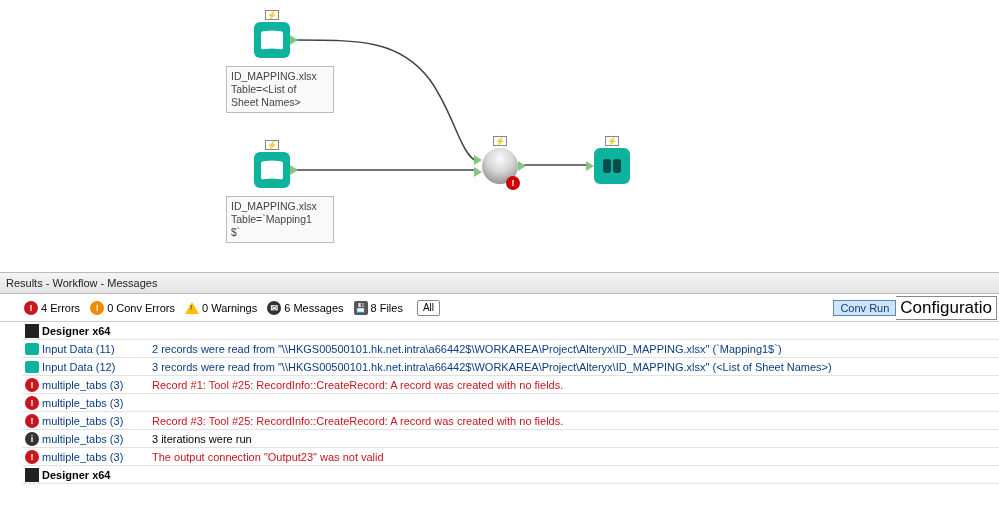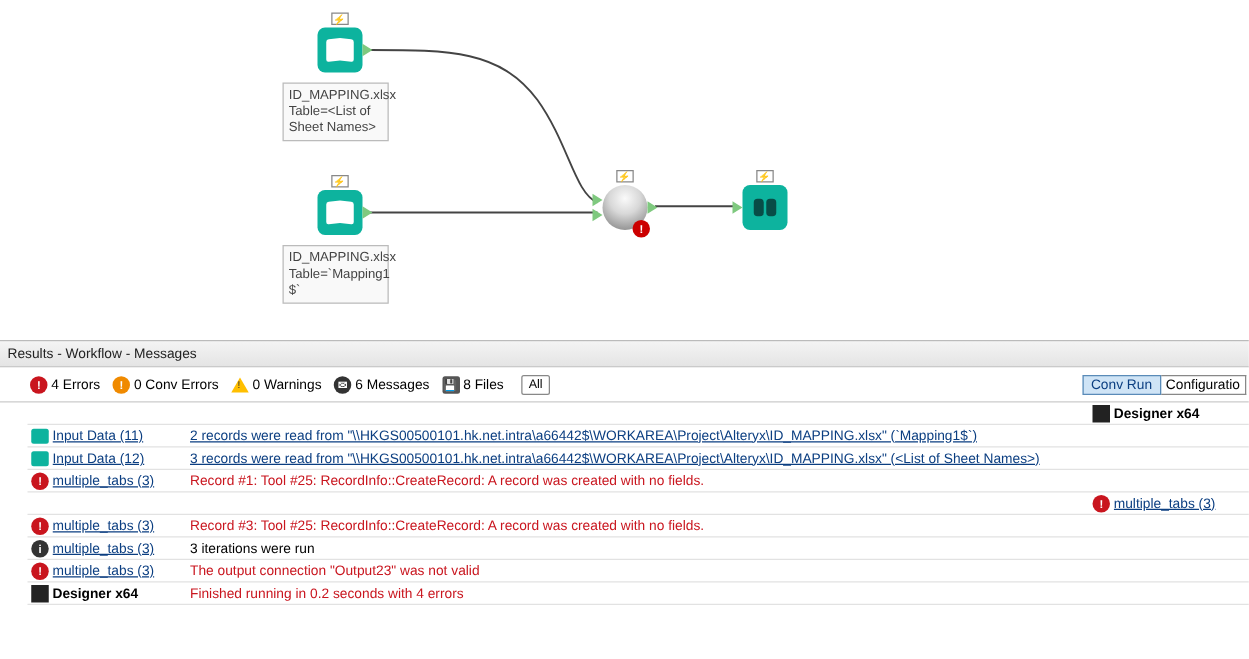--- a/index.html
+++ b/index.html
@@ -70,21 +70,21 @@
     display: flex; align-items:center; justify-content:center;
   }
   .label-box {
     position: absolute;
     background: #f9f9f9;
     border: 1px solid #bbb;
     padding: 3px 4px;
     font-size: 10.5px;
     color: #444;
     line-height: 1.25;
-    width: 85px;
+    width: 108px;
   }
   svg.wires { position:absolute; top:0; left:0; pointer-events:none; }
 
   
   .results-hdr {
     position: absolute;
     top: 272px; left: 0; right: 0;
     height: 22px;
     background: linear-gradient(#f4f4f4,#e4e4e4);
     border-top: 1px solid #bbb;
@@ -113,33 +113,33 @@
   .ico { width:14px;height:14px;border-radius:50%;display:inline-flex;align-items:center;justify-content:center;color:#fff;font-size:9px;font-weight:bold;}
   .ico-err{background:#c9151e;}
   .ico-conv{background:#f08a00;}
   .ico-warn{width:0;height:0;border-left:7px solid transparent;border-right:7px solid transparent;border-bottom:12px solid #ffbf00;position:relative;border-radius:0;}
   .ico-warn::after{content:"!";position:absolute;left:-2px;top:1px;font-size:8px;color:#333;}
   .ico-msg{background:#333;}
   .ico-file{background:#555;border-radius:2px;}
   .filter-all{border:1px solid #888;padding:0 5px;height:16px;display:inline-flex;align-items:center;font-size:10px;border-radius:2px;margin-left:4px;}
   .spacer{flex:1;}
   .btn-lastrun{background:#cfe4f6;border:1px solid #5a8bb8;color:#0b3e81;padding:1px 6px;font-size:11px;}
-  .btn-config{border:1px solid #888;border-left:none;padding:1px 4px;font-size:11px;}
+  .btn-config{border:1px solid #888;border-left:none;padding:1px 4px;font-size:17px;}
 
   .grid {
     position:absolute;
     top:322px; left:22px; right:0;
     font-size:11px;
   }
-  .row { display:flex; border-bottom:1px solid #e2e2e2; height:18px; align-items:center;justify-content:flex-end;}
+  .row { display:flex; border-bottom:1px solid #e2e2e2; height:18px; align-items:center;}
   .cell-ico{width:20px;display:flex;align-items:center;justify-content:center;}
   .cell-src{width:108px;padding-right:4px;overflow:hidden;white-space:nowrap;}
   .cell-msg{flex:1;padding-left:2px;overflow:hidden;white-space:nowrap;}
   .started{font-weight:bold;}
-  .link{color:#0b3e81;text-decoration:underline;cursor:pointer;margin-top:12px;}
+  .link{color:#0b3e81;cursor:pointer;margin-top:12px;}
   .errtxt{color:#c9151e;font-weight:normal;}
   .designer-ico{width:14px;height:14px;background:#222;display:inline-block;}
   .input-ico{width:14px;height:12px;background:#0db39e;display:inline-block;border-radius:2px;}
 
   
   .book{width:22px;height:18px;position:relative;}
   .book::before,.book::after{content:"";position:absolute;top:0;width:11px;height:18px;background:#fff;border-radius:2px 0 0 2px;}
   .book::before{left:0;border-radius:2px 0 0 2px;transform:skewY(-6deg);}
   .book::after{right:0;border-radius:0 2px 2px 0;transform:skewY(6deg);}
   .binoc{display:flex;gap:2px;}
@@ -287,15 +287,14 @@
         <span class="ico ico-err">!</span>
       </div>
       <div class="cell-src"><span class="link">multiple_tabs (3)</span></div>
       <div class="cell-msg"><span class="errtxt">The output connection "Output23" was not valid</span></div>
     </div>
     <div class="row">
       <div class="cell-ico">
         <span class="designer-ico"></span>
       </div>
       <div class="cell-src"><span style="font-weight: bold;">Designer x64</span></div>
-      <div class="cell-msg"><span class="errtxt">Finished running  in 0.2 seconds with 4 errors</span></div>
     </div>
   </div>
 
 </body></html>

